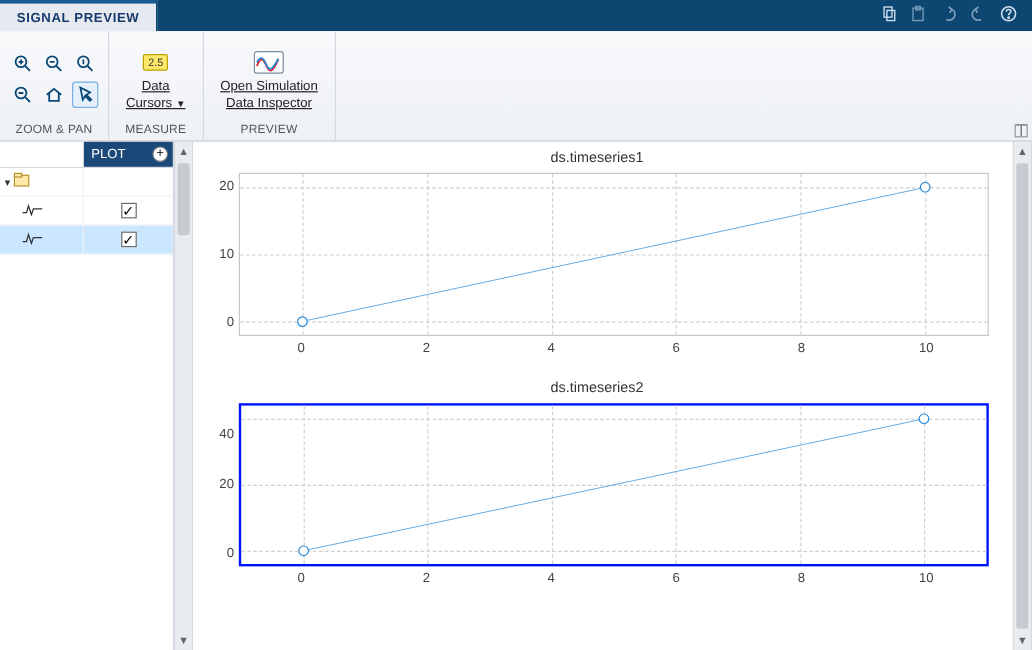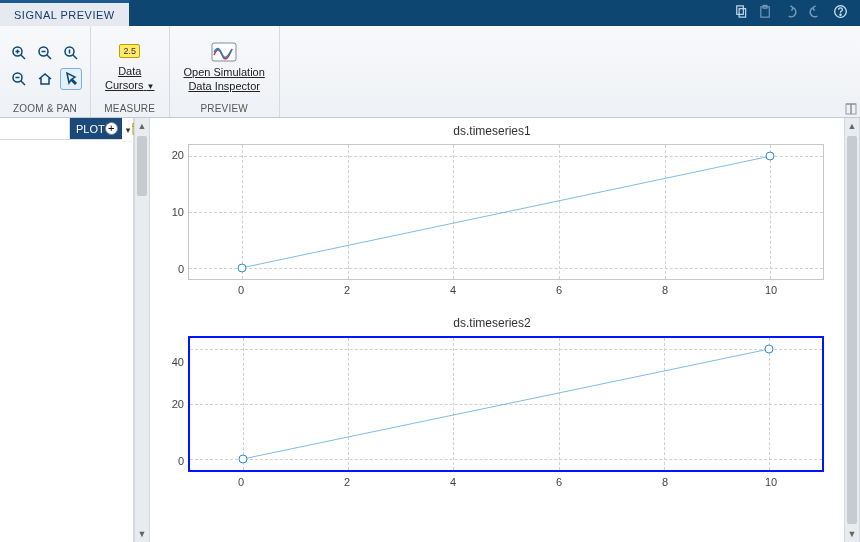--- a/index.html
+++ b/index.html
@@ -1,41 +1,41 @@
 <!DOCTYPE html>
 <html><head>
 <meta charset="utf-8">
 <style>
   * { box-sizing: border-box; margin: 0; padding: 0; }
   body { font-family: Arial, Helvetica, sans-serif; font-size: 12px; color: #333; background: #fff; width: 860px; height: 542px; overflow: hidden; }
   
   
   .titlebar { background: #0d4670; height: 26px; display: flex; align-items: stretch; }
-  .titlebar-tab { background: #e6eaf0; color: #163a6b; font-size: 11px; font-weight: 400; padding: 6px 14px 4px; border-top: 3px solid #1a5a8f; letter-spacing: 0.5px; position: relative; border-right: 1px solid #0d4670;}
+  .titlebar-tab { background: #e6eaf0; color: #163a6b; font-size: 11px; font-weight: 700; padding: 6px 14px 4px; border-top: 3px solid #1a5a8f; letter-spacing: 0.5px; position: relative; border-right: 1px solid #0d4670;}
   .titlebar-spacer { flex: 1; }
   .titlebar-icons { display: flex; align-items: center; gap: 10px; padding-right: 12px; color: #cfe2f3; }
   .titlebar-icons svg { width: 15px; height: 15px; }
   
   
   .ribbon { background: linear-gradient(#f8f9fb, #eef1f5); height: 92px; border-bottom: 1px solid #c5c9d0; display: flex; position: relative; }
   .ribbon-group { border-right: 1px solid #d6dae0; display: flex; flex-direction: column; height: 100%; }
   .ribbon-group-body { flex: 1; display: flex; align-items: center; padding: 4px 8px 0 8px; gap: 5px;}
   .ribbon-group-label { font-size: 10px; color: #555; text-align: center; padding: 2px 0 3px; letter-spacing: .2px; }
   .ribbon-smallgrid { display: grid; grid-template-columns: repeat(3, 22px); grid-template-rows: repeat(2, 22px); gap: 4px; }
   .ribbon-smallbtn { width: 22px; height: 22px; border: 1px solid transparent; border-radius: 3px; display: flex; align-items: center; justify-content: center; cursor: pointer; color:#0a4876;}
   .ribbon-smallbtn.sel { border-color:#7caee0; background:#e4f0fb;}
   .ribbon-smallbtn svg { width:16px; height:16px;}
   .ribbon-largebtn { display: flex; flex-direction: column; align-items: center; justify-content: center; padding: 3px 6px 0; cursor: pointer; min-width: 60px; }
   .ribbon-largebtn .icon-box { width: 28px; height: 22px; margin-bottom: 2px; display:flex; align-items:center; justify-content:center;}
   .ribbon-largebtn .label { font-size: 11px; color: #222; text-align: center; line-height: 14px; text-decoration: underline; }
   .ribbon-expand { position: absolute; right: 2px; bottom: 1px; width: 14px; height: 14px; color:#666; display:flex; align-items:center; justify-content:center;}
   
   
   .main { display: flex; height: calc(542px - 26px - 92px); }
-  .sidebar { width: 134px; background: #fff; border-right: 1px solid #d6dae0; display:flex; }
+  .sidebar { width: 145px; background: #fff; border-right: 1px solid #d6dae0; display:flex; flex-direction:column;}
   .tree-header { display: flex; height: 22px; border-bottom:1px solid #d6dae0; font-size:11px;}
   .tree-header .col1 { width: 70px; background:#fff; border-right:1px solid #d6dae0;}
   .tree-header .col2 { flex:1; background:#1b4a7a; color:#fff; display:flex; align-items:center; justify-content:space-between; padding:0 4px 0 6px; font-weight:500;}
   .tree-row { display:flex; height:24px; align-items:center; border-bottom:1px solid #eef0f4; font-size:11px;}
   .tree-row .c1 { width:70px; border-right:1px solid #eef0f4; display:flex; align-items:center; padding-left:4px; gap:2px; height:100%;}
   .tree-row .c2 { flex:1; display:flex; align-items:center; justify-content:center; height:100%;}
   .tree-row.sel { background:#cbe7ff; }
   .checkbox { width:13px; height:13px; border:1px solid #6b6b6b; background:#fff; display:flex; align-items:center; justify-content:center; font-size:12px; line-height:1; color:#000;}
   .sig-icon svg{width:18px;height:12px;}
   

